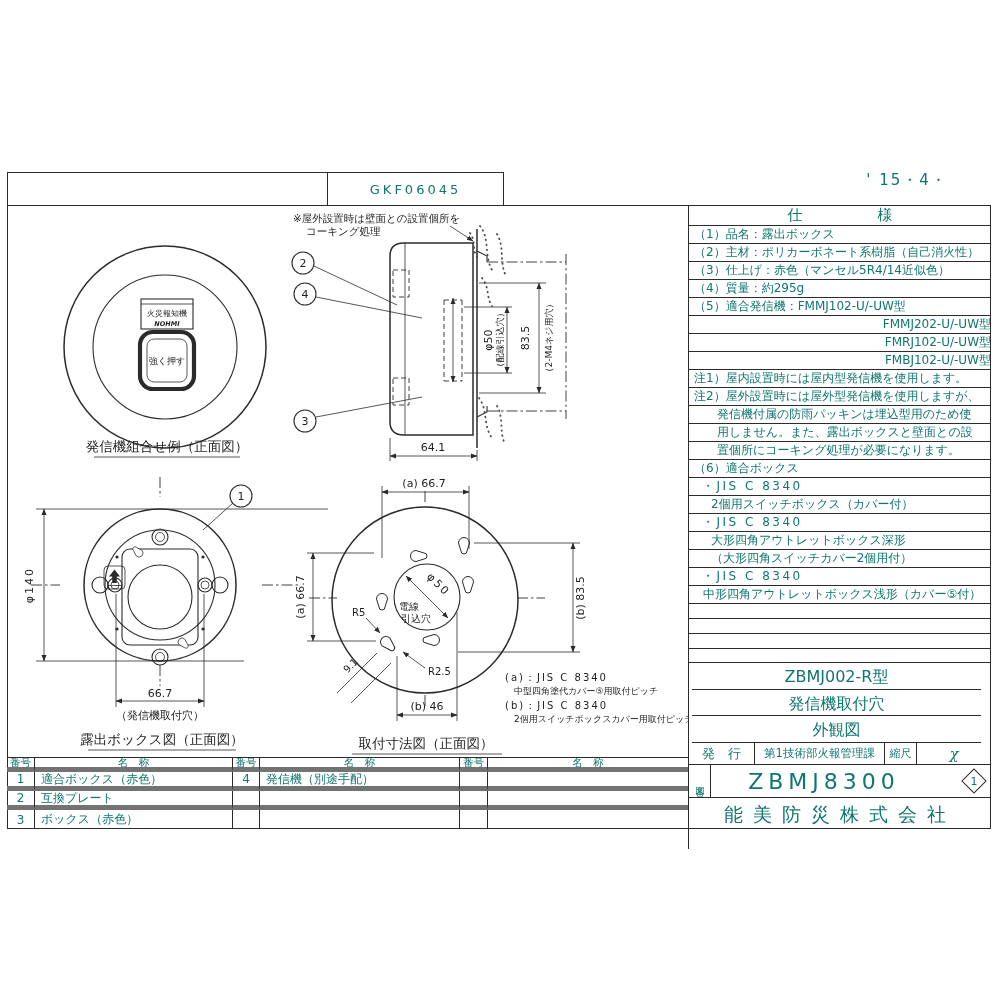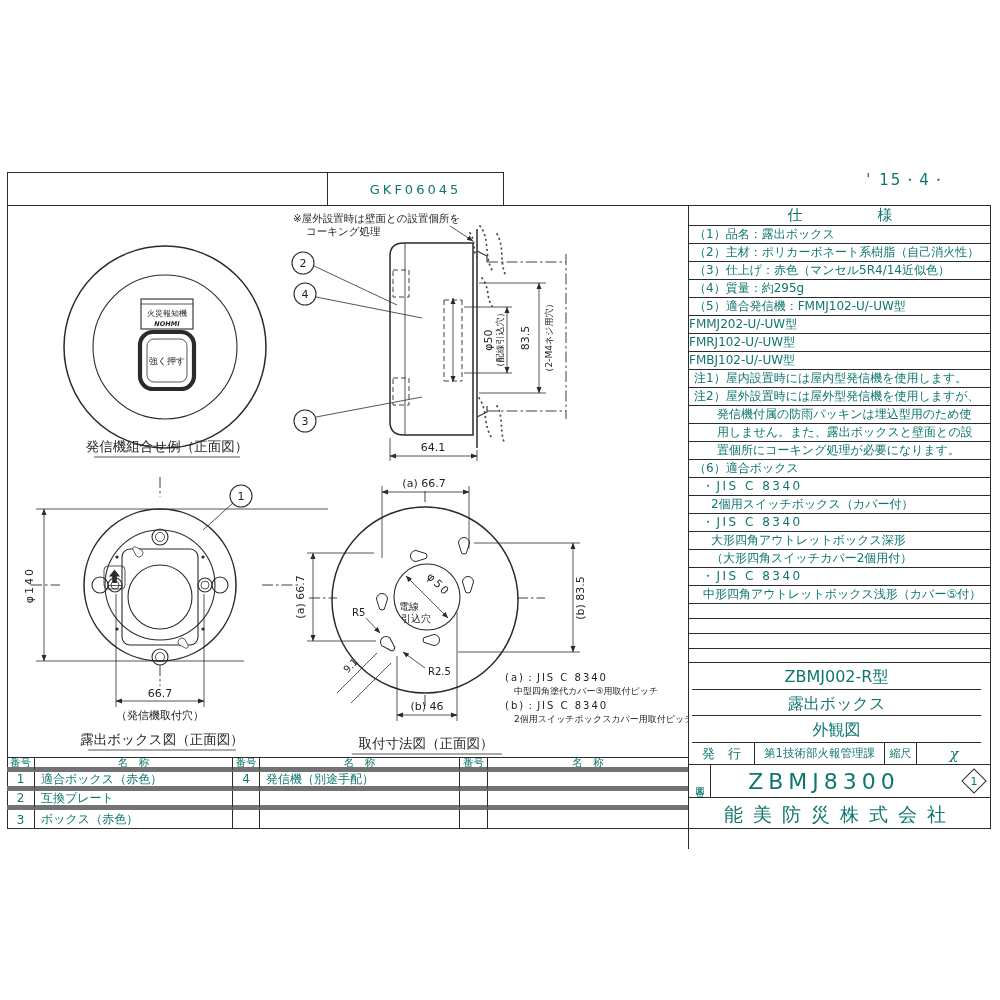--- a/index.html
+++ b/index.html
@@ -10,21 +10,21 @@
   .band-gkf{left:327px;top:172px;width:177px;height:34px;border:1.3px solid #2b2b2b;
             display:flex;align-items:center;justify-content:center;font-size:13px;letter-spacing:3px}
   .date{left:828px;top:171px;width:158px;text-align:center;font-size:15px;letter-spacing:2px}
   .frame{left:7px;top:205px;width:984px;height:624px;border:1.4px solid #2b2b2b}
   .dwg{left:7px;top:205px;width:681px;height:552px}
   .speccol{left:688px;top:205px;width:303px;height:644px;border-left:1.2px solid #2b2b2b}
   .speccol > div{box-sizing:border-box}
   .sp-title{height:21px;line-height:20px;border-bottom:1px solid #2b2b2b;text-align:center;font-size:15px}
   .sp{height:18px;line-height:17px;border-bottom:1px solid #2b2b2b;font-size:12px;
       padding-left:5px;white-space:nowrap;overflow:hidden}
-  .sp.ar{padding-right:8px;padding-left:0}
+  .sp.ar{text-align:right;padding-right:0;padding-left:0}
   .sp.i2{padding-left:28px}
   .sp.jis{padding-left:13px;letter-spacing:2.5px}
   .sp.i3{padding-left:22px}
   .sp.i4{padding-left:14px}
   .sp.e1{height:15px}.sp.e2{height:14px}
   .tb-line{height:26px;line-height:25px;margin:1px 10px 0 3px;border-bottom:1px solid #2b2b2b;
            text-align:center;font-size:16px;white-space:nowrap}
   .tb-line.mid{height:25px}
   .issue-row{height:22px;display:flex;border-bottom:1px solid #2b2b2b}
   .issue-row>div{box-sizing:border-box;display:flex;align-items:center;justify-content:center;white-space:nowrap;overflow:hidden}
@@ -281,21 +281,21 @@
     <div class="sp i3">大形四角アウトレットボックス深形</div>
     <div class="sp i3">（大形四角スイッチカバー2個用付）</div>
     <div class="sp jis">・JIS C 8340</div>
     <div class="sp i4">中形四角アウトレットボックス浅形（カバー⑤付）</div>
     <div class="sp e1"></div>
     <div class="sp e1"></div>
     <div class="sp e1"></div>
     <div class="sp e2"></div>
 
     <div class="tb-line">ZBMJ002-R型</div>
-    <div class="tb-line mid">露出ボックス</div>
+    <div class="tb-line mid">発信機取付穴</div>
     <div class="tb-line">外観図</div>
 
     <div class="issue-row">
       <div class="ic1">発　行</div>
       <div class="ic2">第1技術部火報管理課</div>
       <div class="ic3">縮尺</div>
       <div class="ic4">χ</div>
     </div>
 
     <div class="zuban-row">

